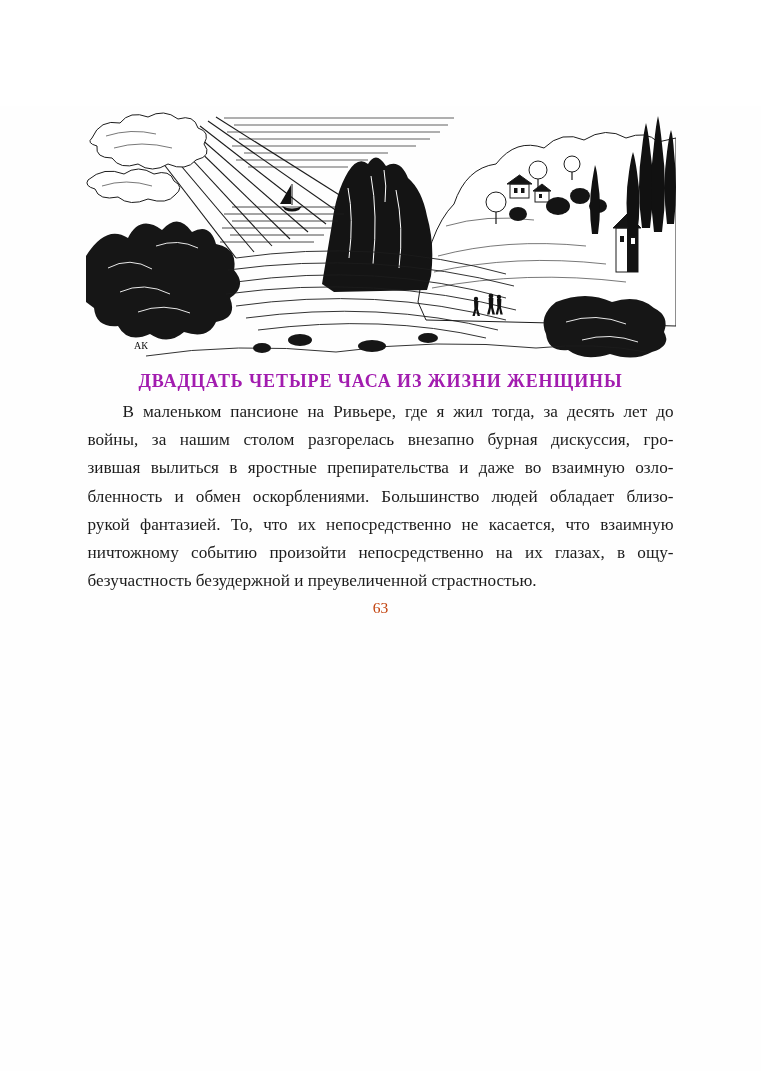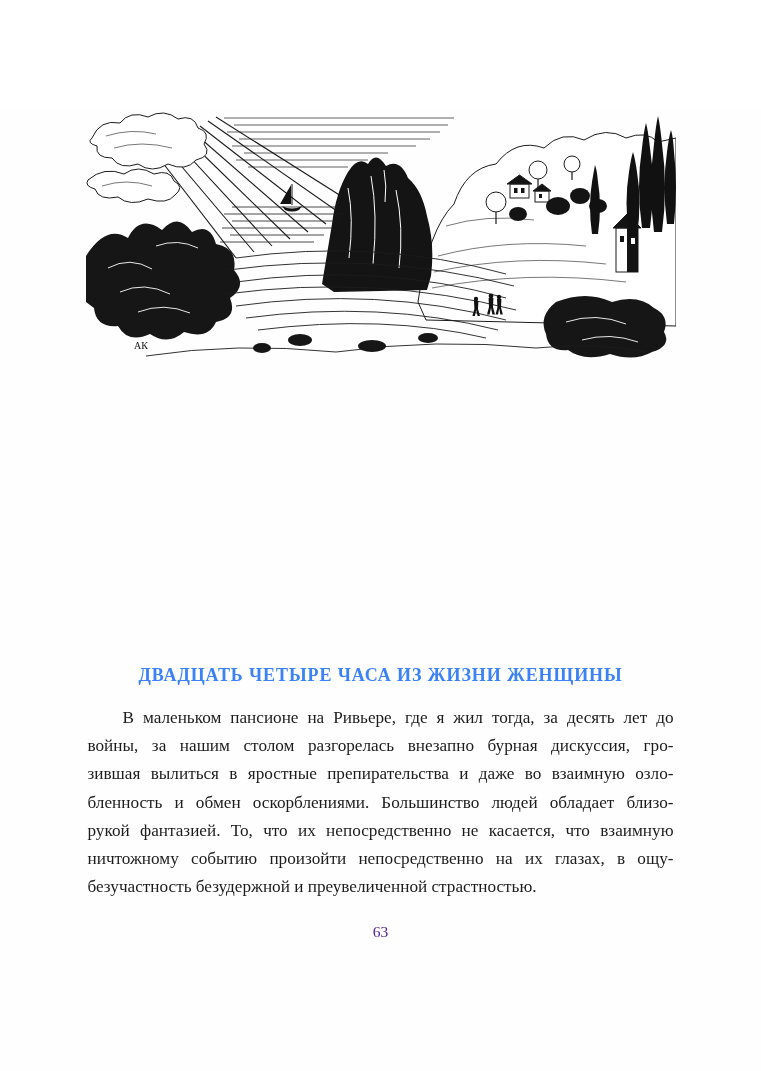--- a/index.html
+++ b/index.html
@@ -22,49 +22,48 @@
   }
   .illustration-wrap {
     width: 590px;
     margin: 106px auto 0 auto;
     text-align: center;
   }
   .illustration-wrap svg {
     display: block;
   }
   .chapter-title {
-    margin-top: 294px;
     text-align: center;
     font-weight: bold;
     font-size: 18px;
     letter-spacing: 0.9px;
-    color: #3b82f6;
+    color: #a21caf;
   }
   .text-block {
     width: 586px;
-    margin: 18px auto 0 auto;
+    margin: 6px auto 0 auto;
     font-size: 17.2px;
   }
   .text-line {
     line-height: 28.2px;
     text-align: justify;
     text-align-last: justify;
     white-space: normal;
   }
   .text-line.first-line {
     text-indent: 35px;
   }
   .text-line.last-line {
     text-align-last: left;
   }
   .page-number {
     text-align: center;
     font-size: 15.5px;
-    margin-top: 22px;
-    color: #4c1d95;
+    margin-top: 4px;
+    color: #c2410c;
   }
 </style>
 </head>
 <body>
 
 <div class="page">
 
   <div class="illustration-wrap">
     <svg role="img" viewBox="0 0 590 265" width="590" height="265" aria-label="Woodcut engraving: sun rays breaking through clouds over the sea with a sailboat, a dark cliff, terraced Riviera hillside with houses, round trees, cypresses, a tower and small standing figures">
 

